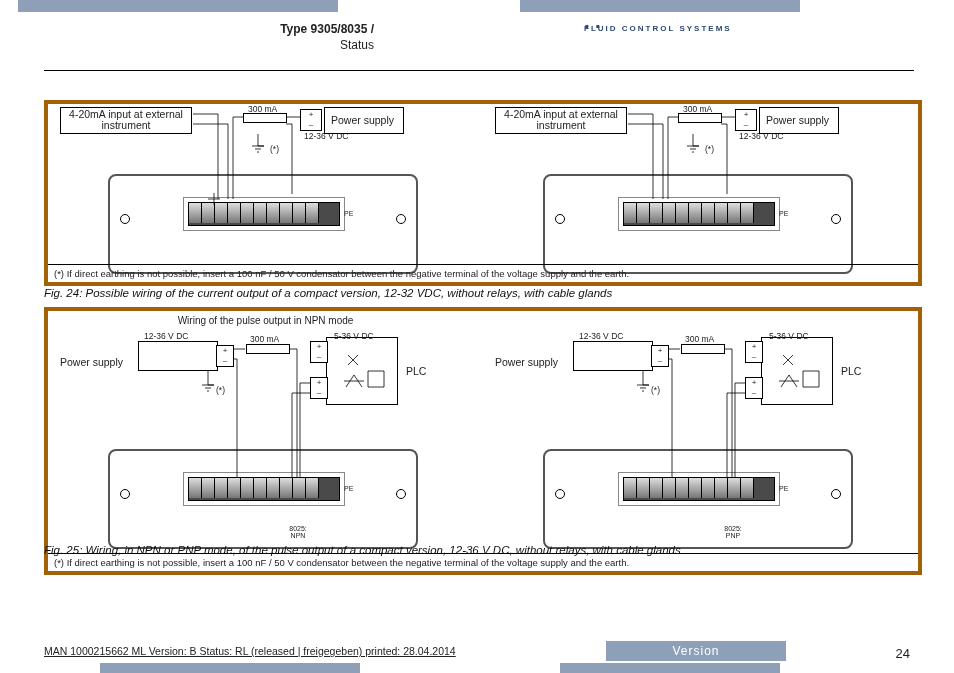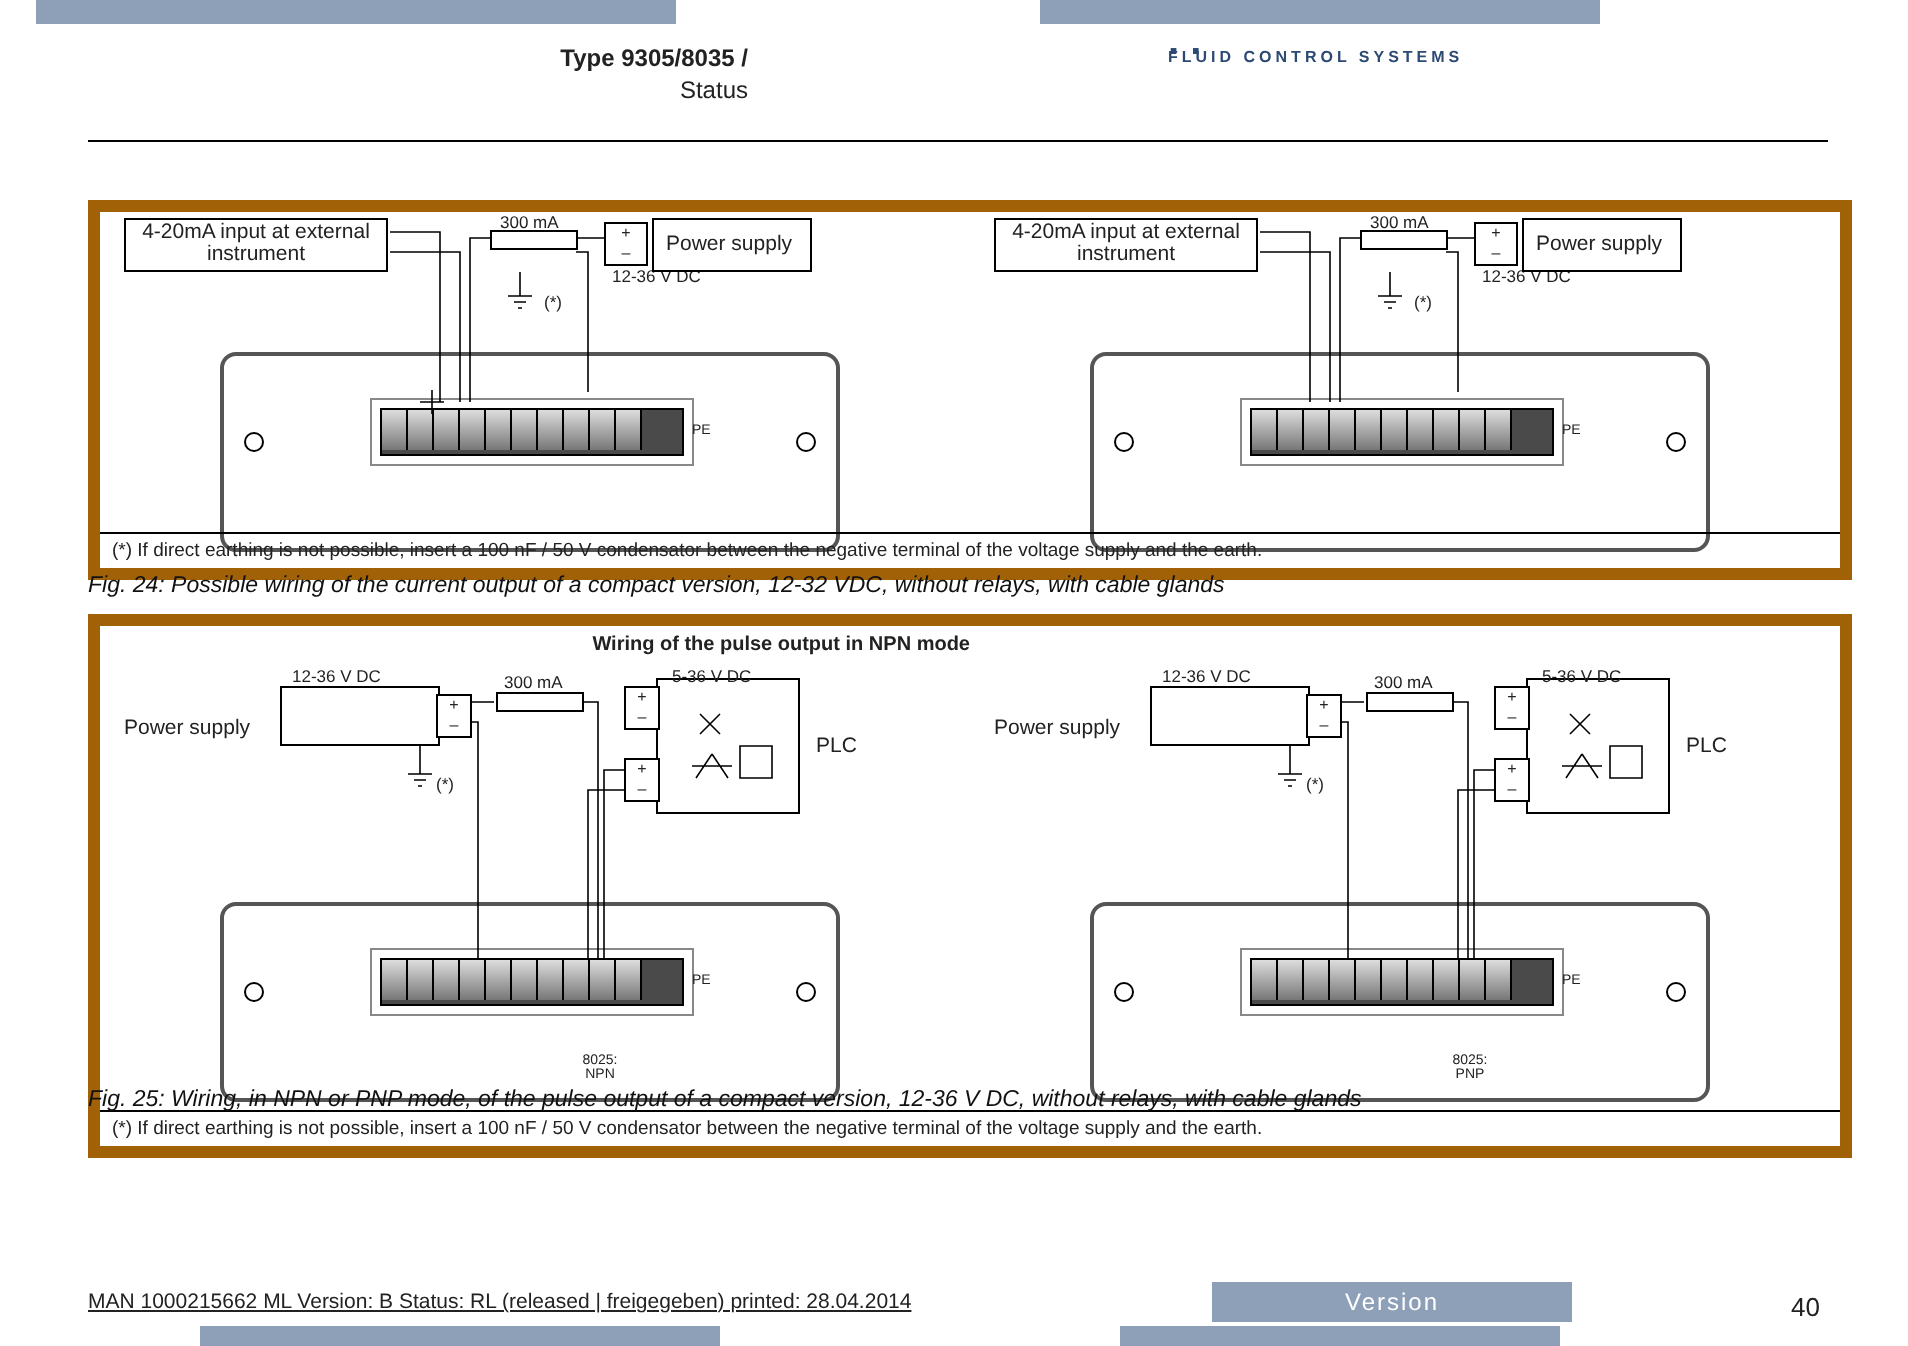--- a/index.html
+++ b/index.html
@@ -8,36 +8,36 @@
 .topbar .s1{left:18px;width:320px}
 .topbar .s2{left:520px;width:280px}
 .header{position:absolute;top:22px;left:0;width:954px}
 .doc-title{text-align:right;width:330px;font-size:12px;line-height:1.3}
 .doc-title b{font-weight:700}
 .logo{position:absolute;top:18px;right:110px;width:260px;height:40px}
 .logo .wordmark{font:700 26px Arial;color:#2d4a73;letter-spacing:-1px}
 .logo .sub{font:700 8px Arial;color:#2d4a73;letter-spacing:2px;margin-top:-2px}
 .logo .dots{font:700 20px Arial;color:#2d4a73;line-height:6px;margin-bottom:2px}
 .hr{position:absolute;left:44px;width:870px;height:1px;background:#000}
-.diagram-box{position:absolute;left:44px;width:870px;border:6px solid #a16207}
+.diagram-box{position:absolute;left:44px;width:870px;border:4px solid #a16207}
 .fig-caption{position:absolute;left:44px;width:870px;font-style:italic;font-size:11.5px;color:#111}
 .footnote{border-top:1px solid #000;padding:3px 6px;font-size:9.5px;position:absolute;bottom:0;left:0;right:0}
 .half{position:absolute;top:0;bottom:18px;width:50%}
 .half.right{left:50%}
 .label{position:absolute;font-size:10.5px}
 .small-label{position:absolute;font-size:8.5px}
 .tiny{position:absolute;font-size:7px}
 .box{position:absolute;border:1px solid #000;background:#fff}
 .scr{position:absolute;width:8px;height:8px;border:1px solid #000;border-radius:50%}
 .device{position:absolute;left:60px;top:70px;width:310px;height:100px}
 .device .outline{position:absolute;inset:0;border:2px solid #555;border-radius:8px}
 .device .term{position:absolute;top:28px;left:80px;width:150px;height:22px;border:1px solid #000;background:#4a4a4a}
 .device .term::before{content:"";position:absolute;left:-6px;top:-6px;right:-6px;bottom:-6px;border:1px solid #888}
 .pin{display:inline-block;width:12px;height:20px;border-right:1px solid #000;background:linear-gradient(#ddd,#777)}
-.sub-heading{font-weight:700;font-size:10px;text-align:right;position:absolute;top:4px;width:100%}
+.sub-heading{font-weight:400;font-size:10px;text-align:center;position:absolute;top:4px;width:100%}
 .footer{position:absolute;bottom:16px;left:44px;right:44px}
 .doc-id{font-size:10.5px;text-decoration:underline}
 .lang-badge{position:absolute;bottom:12px;right:168px;width:180px;height:20px;background:#8da0b8;color:#fff;font-size:12px;text-align:center;line-height:20px;letter-spacing:1px}
 .page-no{position:absolute;bottom:12px;right:44px;font-size:13px}
 .bottombar{position:absolute;bottom:0;left:0;width:954px;height:10px}
 .bottombar .seg{position:absolute;bottom:0;height:10px;background:#8da0b8}
 svg{position:absolute;top:0;left:0;pointer-events:none}
 </style>
 </head>
 <body>
@@ -170,18 +170,18 @@
     </g>
   </svg>
 </div>
 
 <div class="fig-caption" style="top:544px">Fig. 25:   Wiring, in NPN or PNP mode, of the pulse output of a compact version, 12-36 V DC, without relays, with cable glands</div>
 
 <div class="footer">
   <span class="doc-id">MAN  1000215662  ML  Version: B Status: RL (released | freigegeben)  printed: 28.04.2014</span>
 </div>
 <div class="lang-badge">Version</div>
-<div class="page-no">40</div>
+<div class="page-no">24</div>
 
 <div class="bottombar">
   <div class="seg" style="left:100px;width:260px"></div>
   <div class="seg" style="left:560px;width:220px"></div>
 </div>
 
 </body></html>

